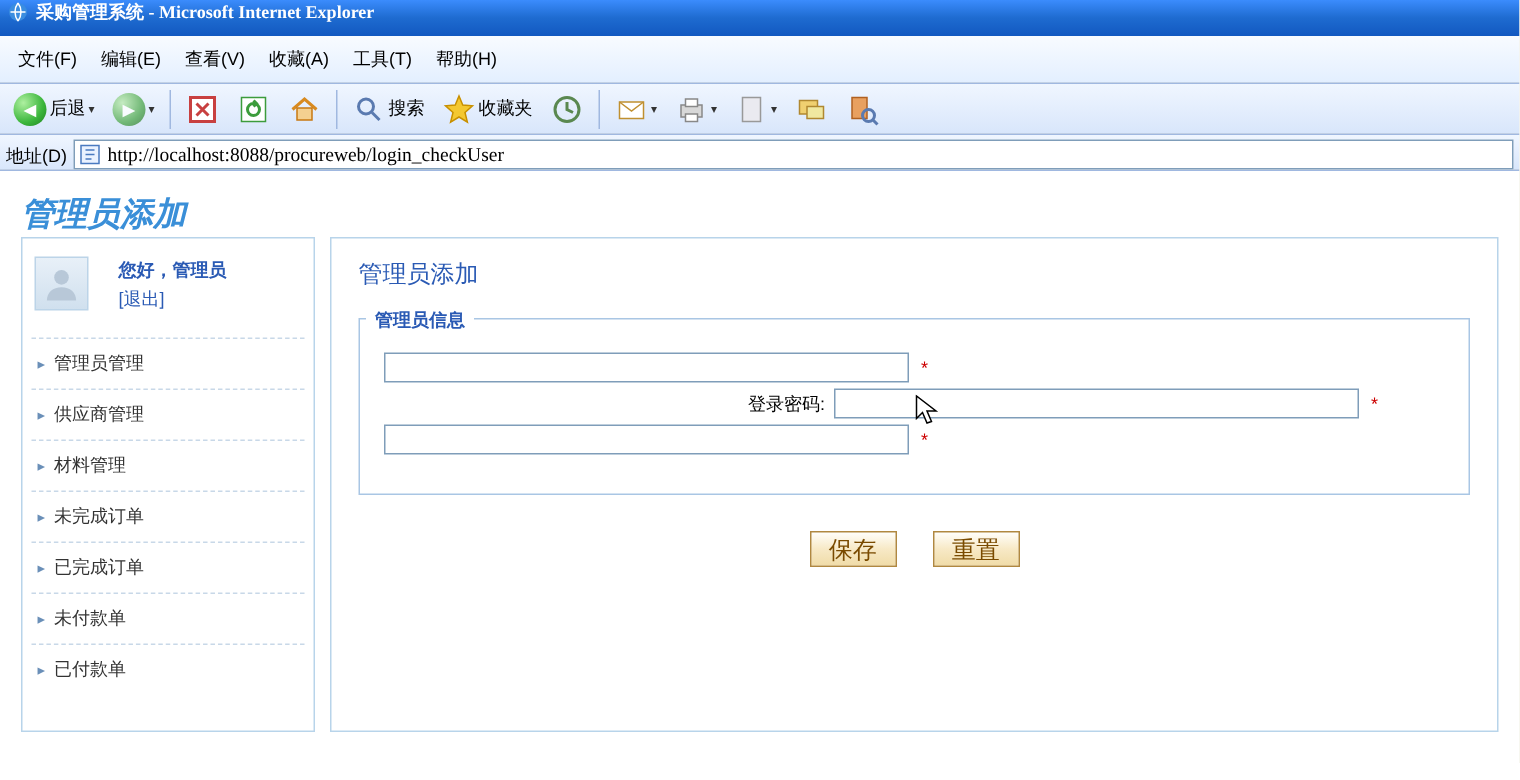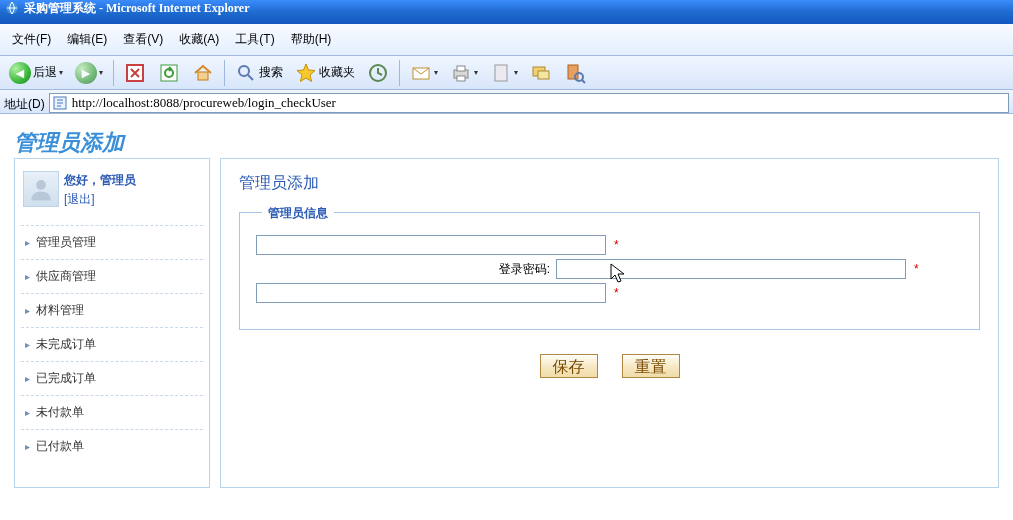--- a/index.html
+++ b/index.html
@@ -104,21 +104,21 @@
   letter-spacing: 1px;
 }
 .layout { display: flex; gap: 10px; padding: 0 4px; }
 
 .sidebar {
   width: 196px;
   border: 1px solid #b8d4ea;
   background: #fff;
   padding: 8px 6px;
 }
-.userbox { display:flex; align-items:flex-start; gap:5px; padding:4px 2px 12px 2px;}
+.userbox { display:flex; align-items:flex-start; gap:20px; padding:4px 2px 12px 2px;}
 .avatar {
   width: 36px; height: 36px;
   border: 1px solid #bcd4e8;
   background: linear-gradient(to bottom,#e8f0f8,#d0e0ee);
   display:flex;align-items:center;justify-content:center;
 }
 .avatar svg { width:26px; height:26px;}
 .userlines { font-size:12px; line-height:1.6;}
 .userlines .greet { color:#2a5ab4; font-weight:bold;}
 .userlines .greet .uname { color:#2a5ab4;}
@@ -140,21 +140,21 @@
   min-height: 330px;
 }
 .main .crumb { color:#2a5ab4; font-size:16px; margin-bottom:18px;}
 .fieldset {
   border:1px solid #a9c6e4;
   padding:18px 16px 22px 16px;
   position:relative;
 }
 .fieldset .legend {
   position:absolute;
-  top:-8px; left:22px;
+  top:-8px; left:4px;
   background:#fff;
   padding:0 6px;
   color:#2a5ab4;
   font-weight:bold;
   font-size:12px;
   font-family:Liberation Serif, serif;
 }
 .form-row { display:flex; align-items:center; margin:4px 0; }
 .form-row .flabel { width:300px; text-align:right; padding-right:6px;}
 .form-row input[type=text], .form-row input[type=password]{

